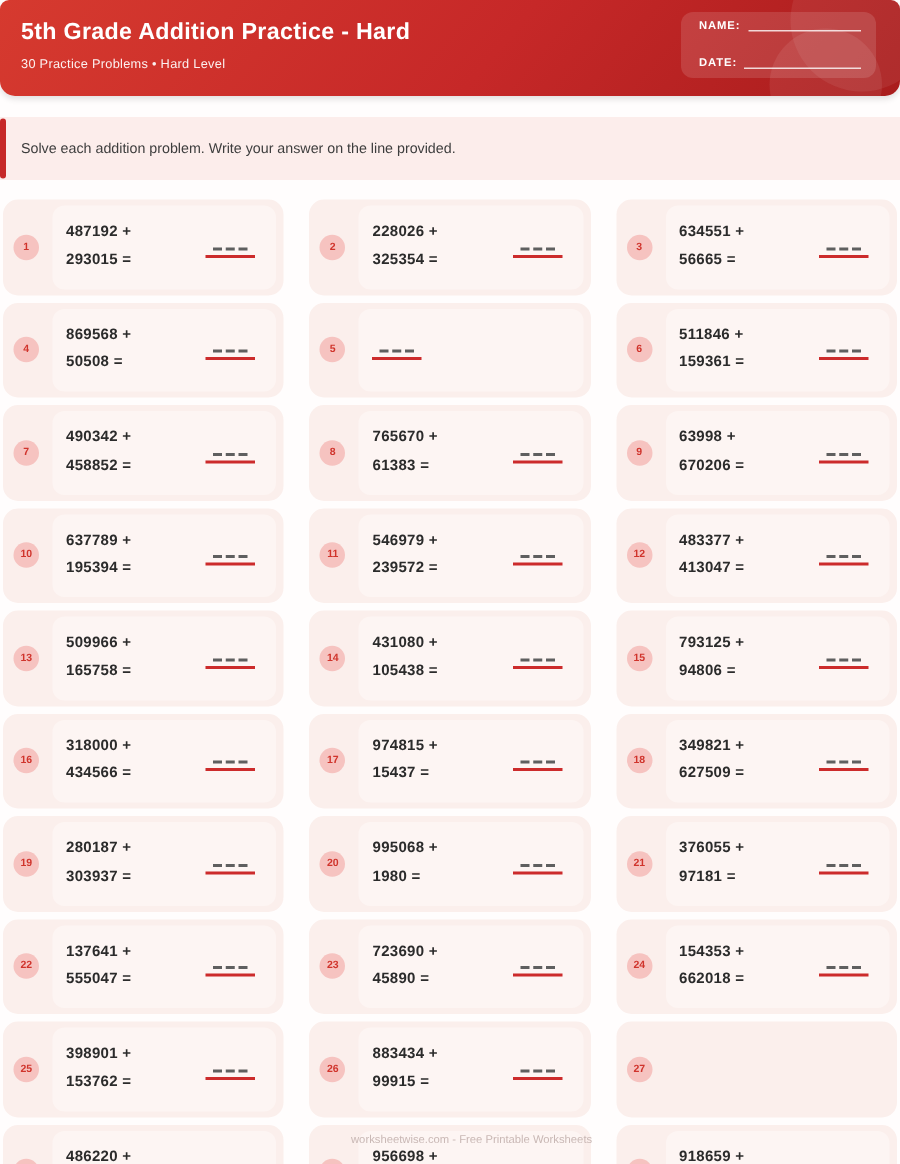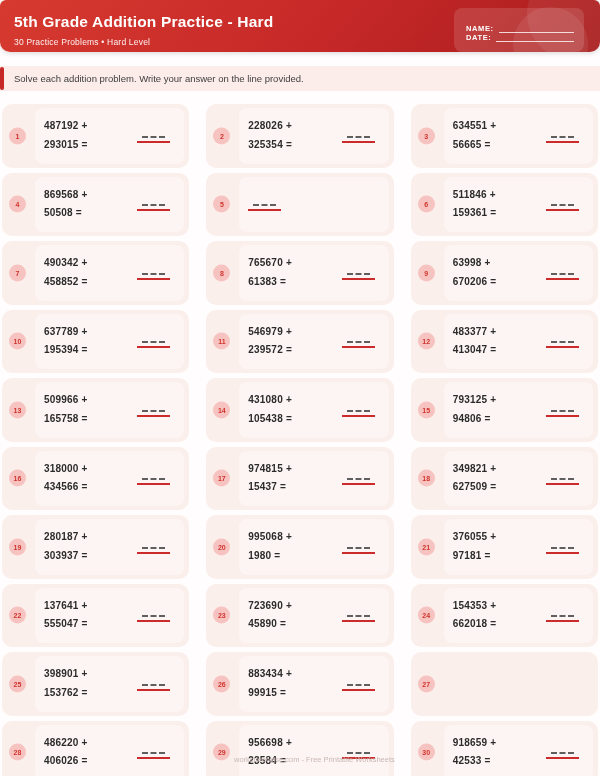--- a/index.html
+++ b/index.html
@@ -6,21 +6,21 @@
   html, body {
     width: 600px; height: 776px;
     overflow: hidden;
     background: #fffdfd;
     font-family: "Liberation Sans", sans-serif;
     position: relative;
   }
   
   .header {
     position: relative;
-    width: 600px; height: 52px;
+    width: 600px; height: 64px;
     background: linear-gradient(130deg, var(--header-red-light, #d63a2f) 0%, var(--header-red, #c62828) 55%, #a91d1d 100%);
     border-radius: 6px 6px 10px 10px;
     color: #fff;
     overflow: hidden;
     box-shadow: 0 2px 4px rgba(0,0,0,0.12);
   }
   .header::before {
     content: ''; position: absolute; width: 95px; height: 95px; border-radius: 50%;
     background: rgba(255,255,255,0.07); right: -22px; top: -34px;
   }
@@ -30,31 +30,31 @@
   }
   .header-text { padding: 13px 14px; position: relative; z-index: 2; }
   .header-title { font-size: 15.5px; font-weight: bold; letter-spacing: 0.2px; }
   .header-subtitle { margin-top: 6px; font-size: 8.5px; color: rgba(255,255,255,0.93); letter-spacing: 0.2px; }
   .namedate-box {
     position: absolute; z-index: 3;
     right: 16px; top: 8px;
     width: 130px; height: 44px;
     background: rgba(255,255,255,0.13);
     border-radius: 8px;
-    padding: 16px 10px 6px 12px;
-    display: flex; flex-direction: column; justify-content: flex-start;
+    padding: 4px 10px 6px 12px;
+    display: flex; flex-direction: column; justify-content: space-between;
   }
   .nd-row { display: flex; align-items: flex-end; gap: 5px; }
   .nd-label { font-size: 7.5px; font-weight: bold; letter-spacing: 0.6px; color: #fff; }
   .nd-line { flex: 1; border-bottom: 1.2px solid rgba(255,255,255,0.8); height: 8px; }
   
   .instruction-bar {
     position: relative;
     margin-top: 14px;
-    width: 600px; height: 25px;
+    width: 600px; height: 42px;
     background: #fcedeb;
     display: flex; align-items: center;
   }
   .instruction-accent {
     position: absolute; left: 0; top: 1px; bottom: 1px;
     width: 4px; border-radius: 2px;
     background: var(--header-red, #c62828);
   }
   .instruction-text { margin-left: 14px; font-size: 9.5px; color: #3d3d3d; }
   

